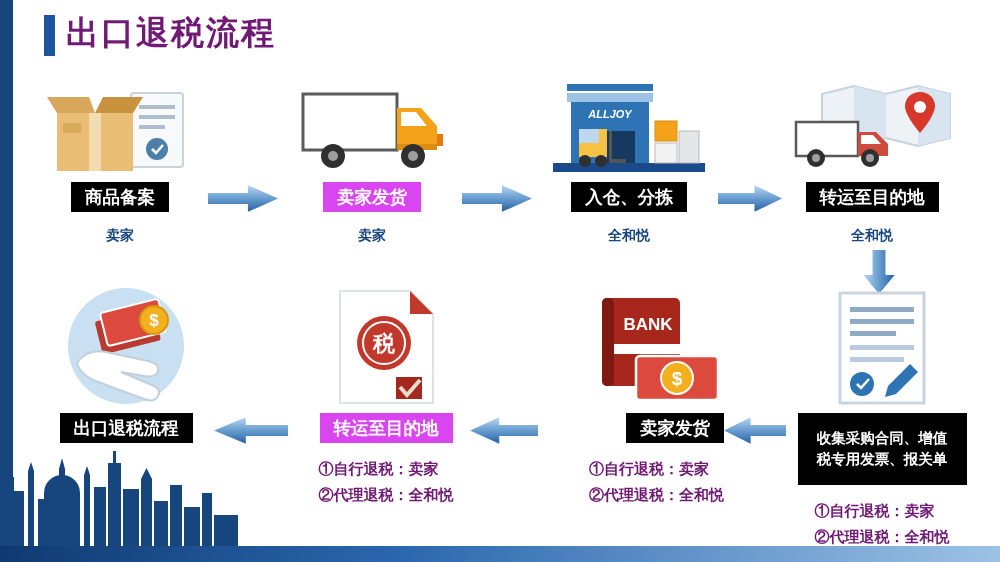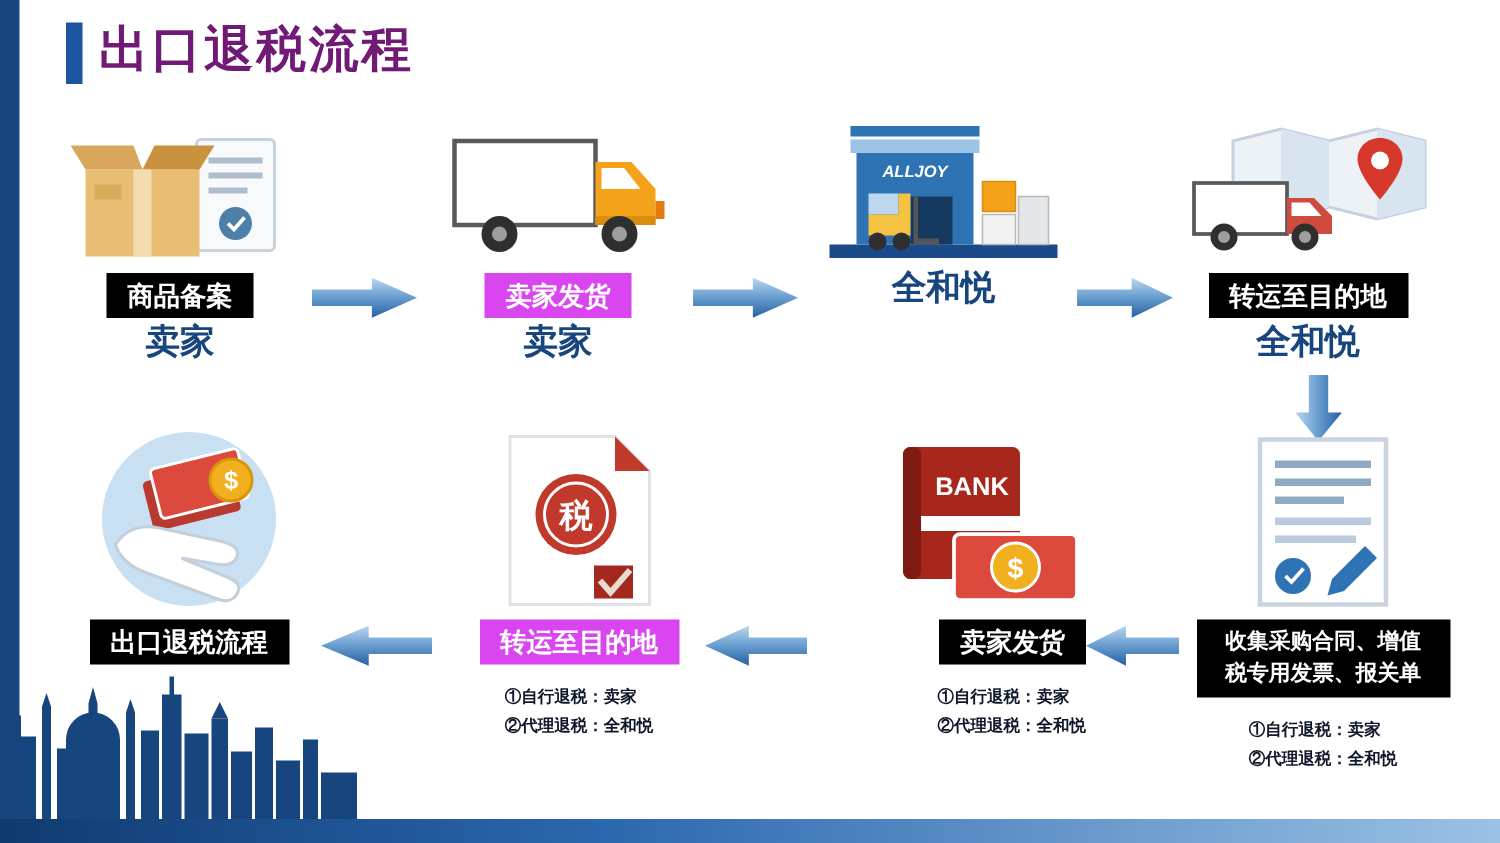--- a/index.html
+++ b/index.html
@@ -17,24 +17,24 @@
   .logo-cn { font-size: 27px; font-weight: bold; }
 
   .step { position: absolute; display: flex; flex-direction: column; align-items: center; }
   .icon { display: flex; align-items: flex-end; justify-content: center; }
   .icon.top { height: 106px; }
   .icon.bottom { height: 124px; }
 
   .step-label { margin-top: 6px; padding: 3px 14px; font-size: 17.5px; font-weight: bold; color: #FFF; white-space: nowrap; text-align: center; }
   .step-label.dark { background: #000000; }
   .step-label.light { background: #d946ef; }
-  .step-label.multiline { white-space: normal; width: 169px; font-size: 14.5px; line-height: 1.45; padding: 5px 4px; }
-
-  .actor { font-size: 23px; font-weight: bold; color: #17457E; }
-  .notes { margin-top: 13px; font-size: 11px; font-weight: bold; color: #0f172a; line-height: 1.72; }
+  .step-label.multiline { white-space: normal; width: 169px; font-size: 14.5px; line-height: 1.45; padding: 15px 4px; }
+
+  .actor { margin-top: 15px; font-size: 14px; font-weight: bold; color: #17457E; }
+  .notes { margin-top: 13px; font-size: 15px; font-weight: bold; color: #701a75; line-height: 1.72; }
 
   .arrow { position: absolute; background: linear-gradient(180deg, #C3DCF2 0%, #6FA3D4 45%, #1F5C9E 100%); }
   .arrow.right { clip-path: polygon(0 31%, 57% 31%, 57% 4%, 100% 50%, 57% 96%, 57% 69%, 0 69%); }
   .arrow.left  { clip-path: polygon(100% 31%, 43% 31%, 43% 4%, 0 50%, 43% 96%, 43% 69%, 100% 69%); }
   .arrow.down  { clip-path: polygon(31% 0, 31% 57%, 4% 57%, 50% 100%, 96% 57%, 69% 57%, 69% 0);
                  background: linear-gradient(90deg, #C3DCF2 0%, #6FA3D4 45%, #1F5C9E 100%); }
 
   .s1 { left: 36px;  top: 70px;  width: 168px; }
   .s2 { left: 288px; top: 70px;  width: 168px; }
   .s3 { left: 544px; top: 70px;  width: 170px; }
@@ -123,20 +123,21 @@
         <rect x="106" y="50" width="22" height="20" fill="#F5A21B" stroke="#D98E12"></rect>
         <rect x="130" y="60" width="20" height="32" fill="#E3E7EA" stroke="#B9B9B9"></rect>
         <rect x="30" y="72" width="26" height="14" fill="#F5C242"></rect>
         <rect x="50" y="58" width="8" height="28" fill="#F5C242"></rect>
         <rect x="60" y="60" width="3" height="32" fill="#555555"></rect>
         <rect x="63" y="88" width="14" height="4" fill="#555555"></rect>
         <circle cx="36" cy="90" r="6" fill="#2F2F2F"></circle>
         <circle cx="52" cy="90" r="6" fill="#2F2F2F"></circle>
       </svg>
     </div>
+    <div class="step-label dark">入仓、分拣</div>
     <div class="actor">全和悦</div>
   </div>
 
   <div class="arrow right a3"></div>
 
   <div class="step s4">
     <div class="icon top">
       <svg viewBox="0 0 160 100" width="160" height="100">
         <polygon points="30,18 62,10 94,18 126,10 158,18 158,62 126,70 94,62 62,70 30,62" fill="#EDF2F7" stroke="#C5D2DE" stroke-width="2"></polygon>
         <polygon points="62,10 94,18 94,62 62,70" fill="#D8E4EF"></polygon>

